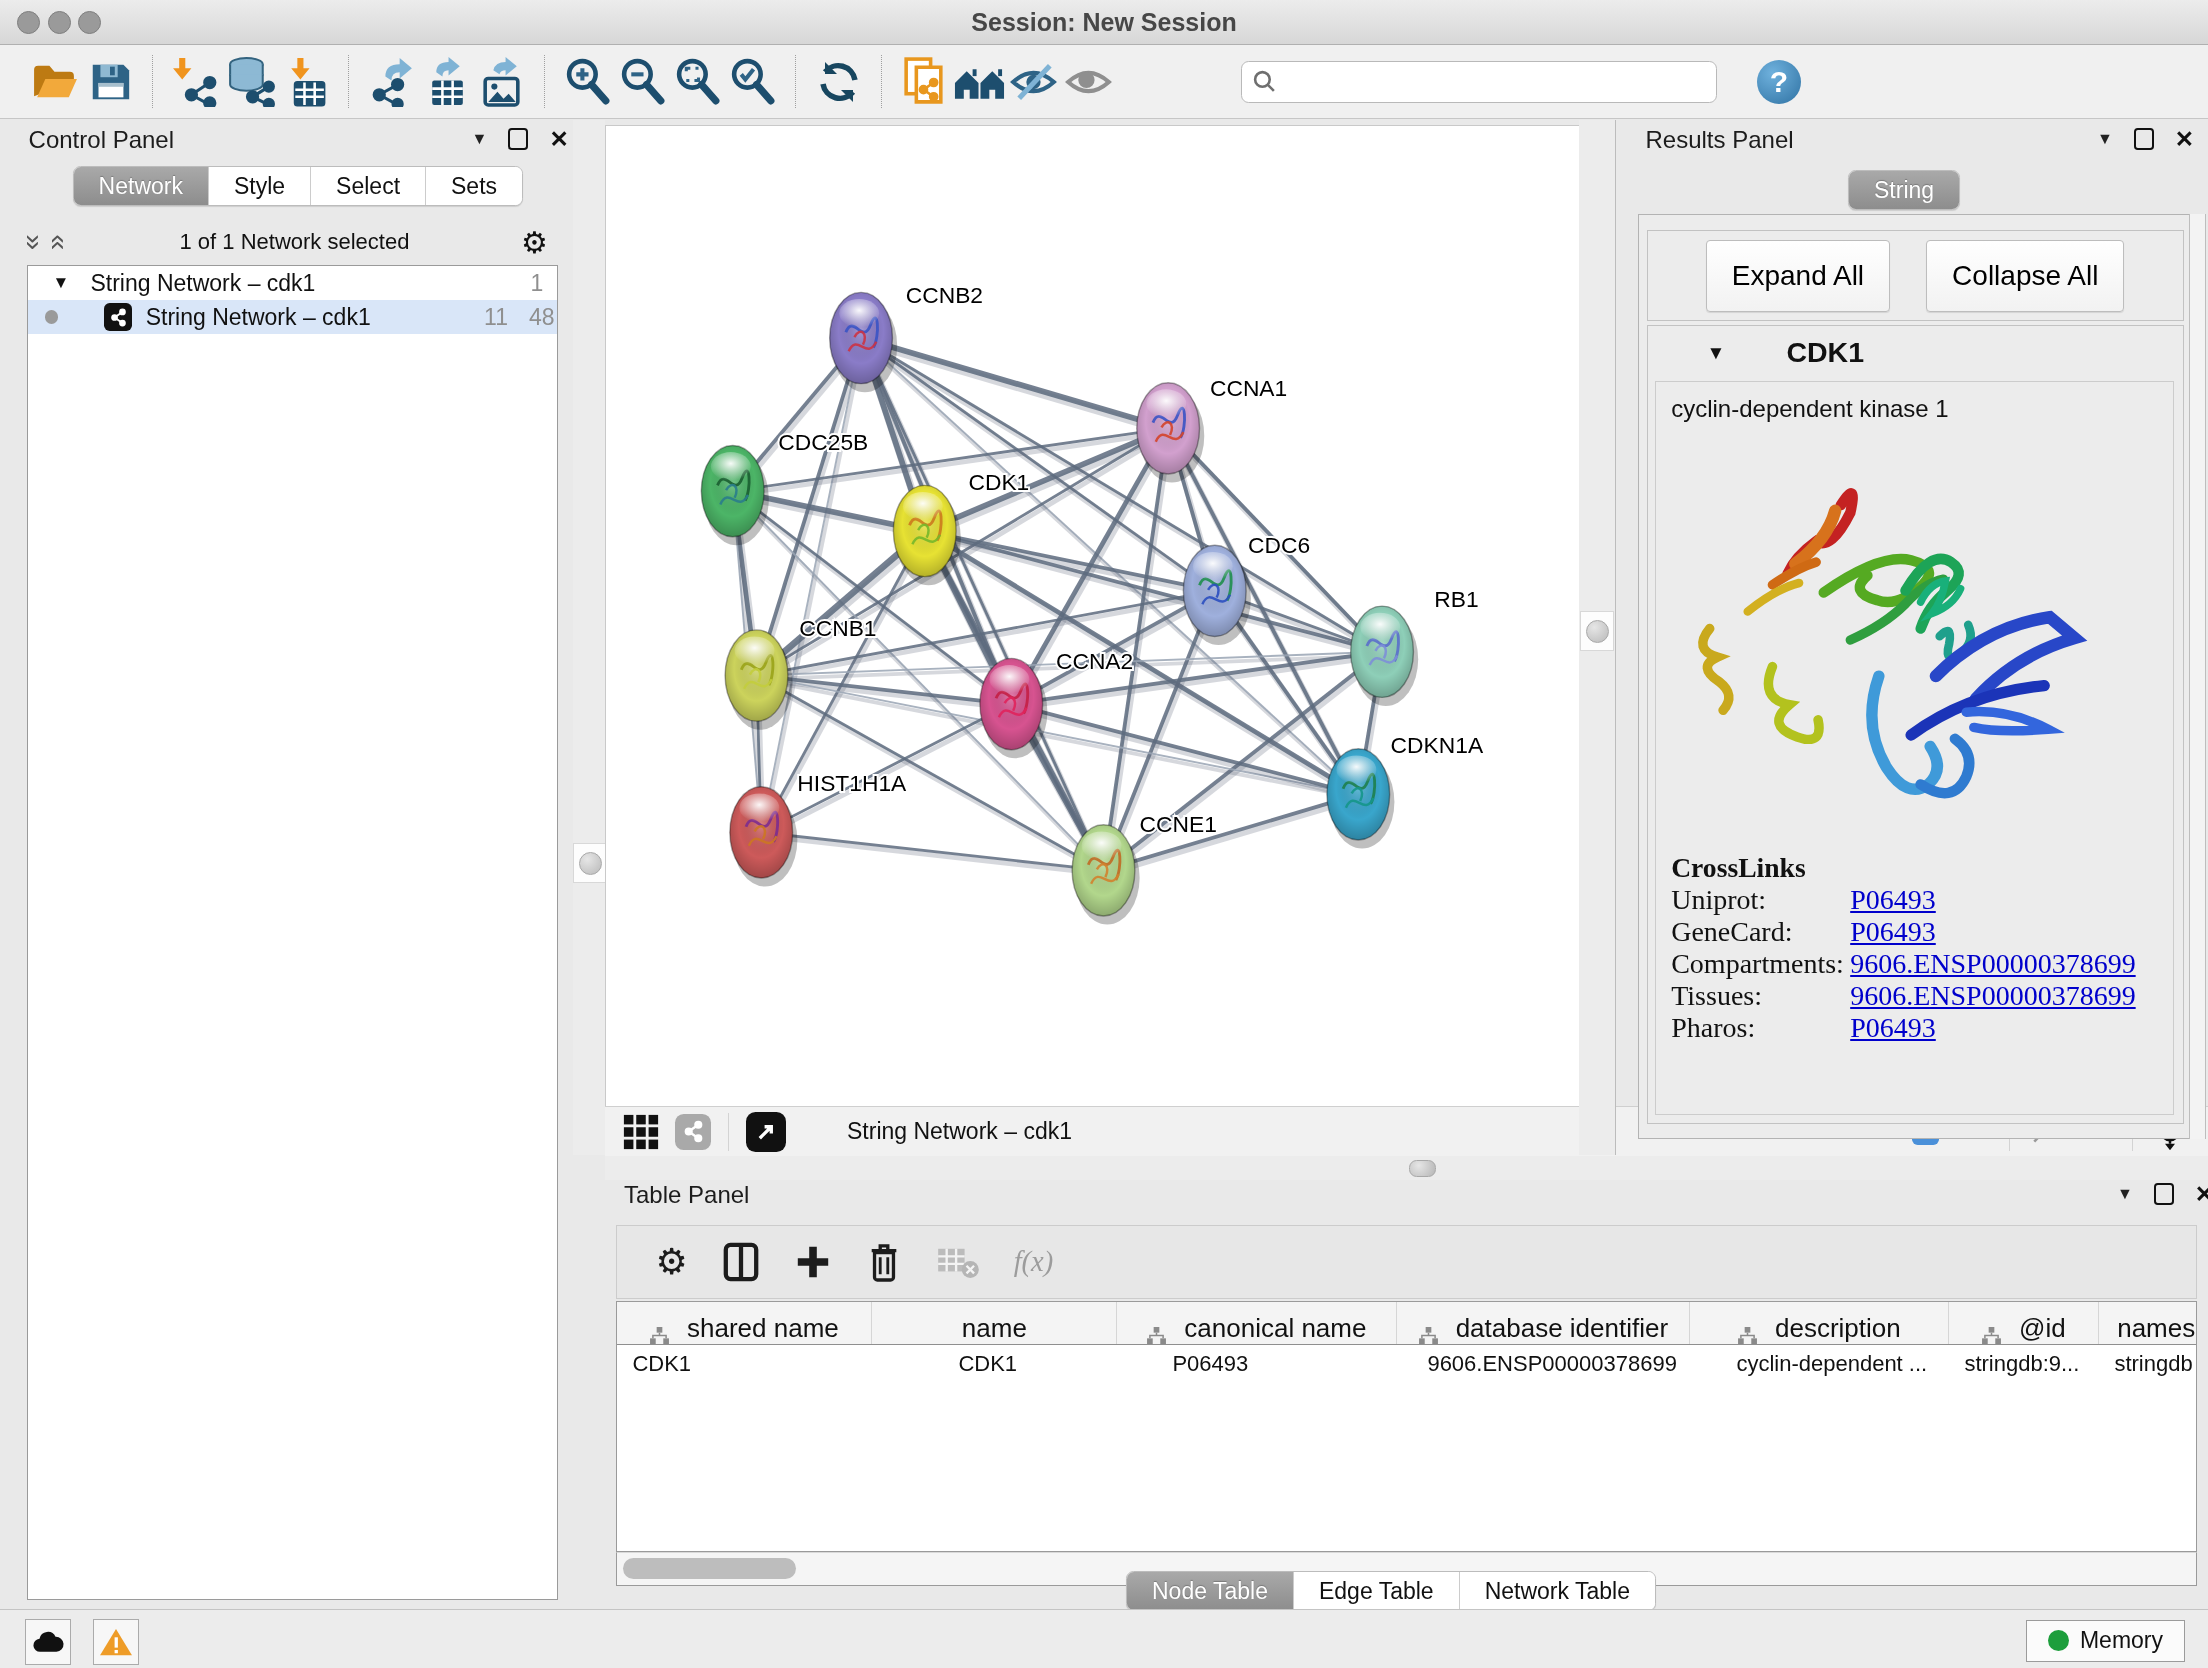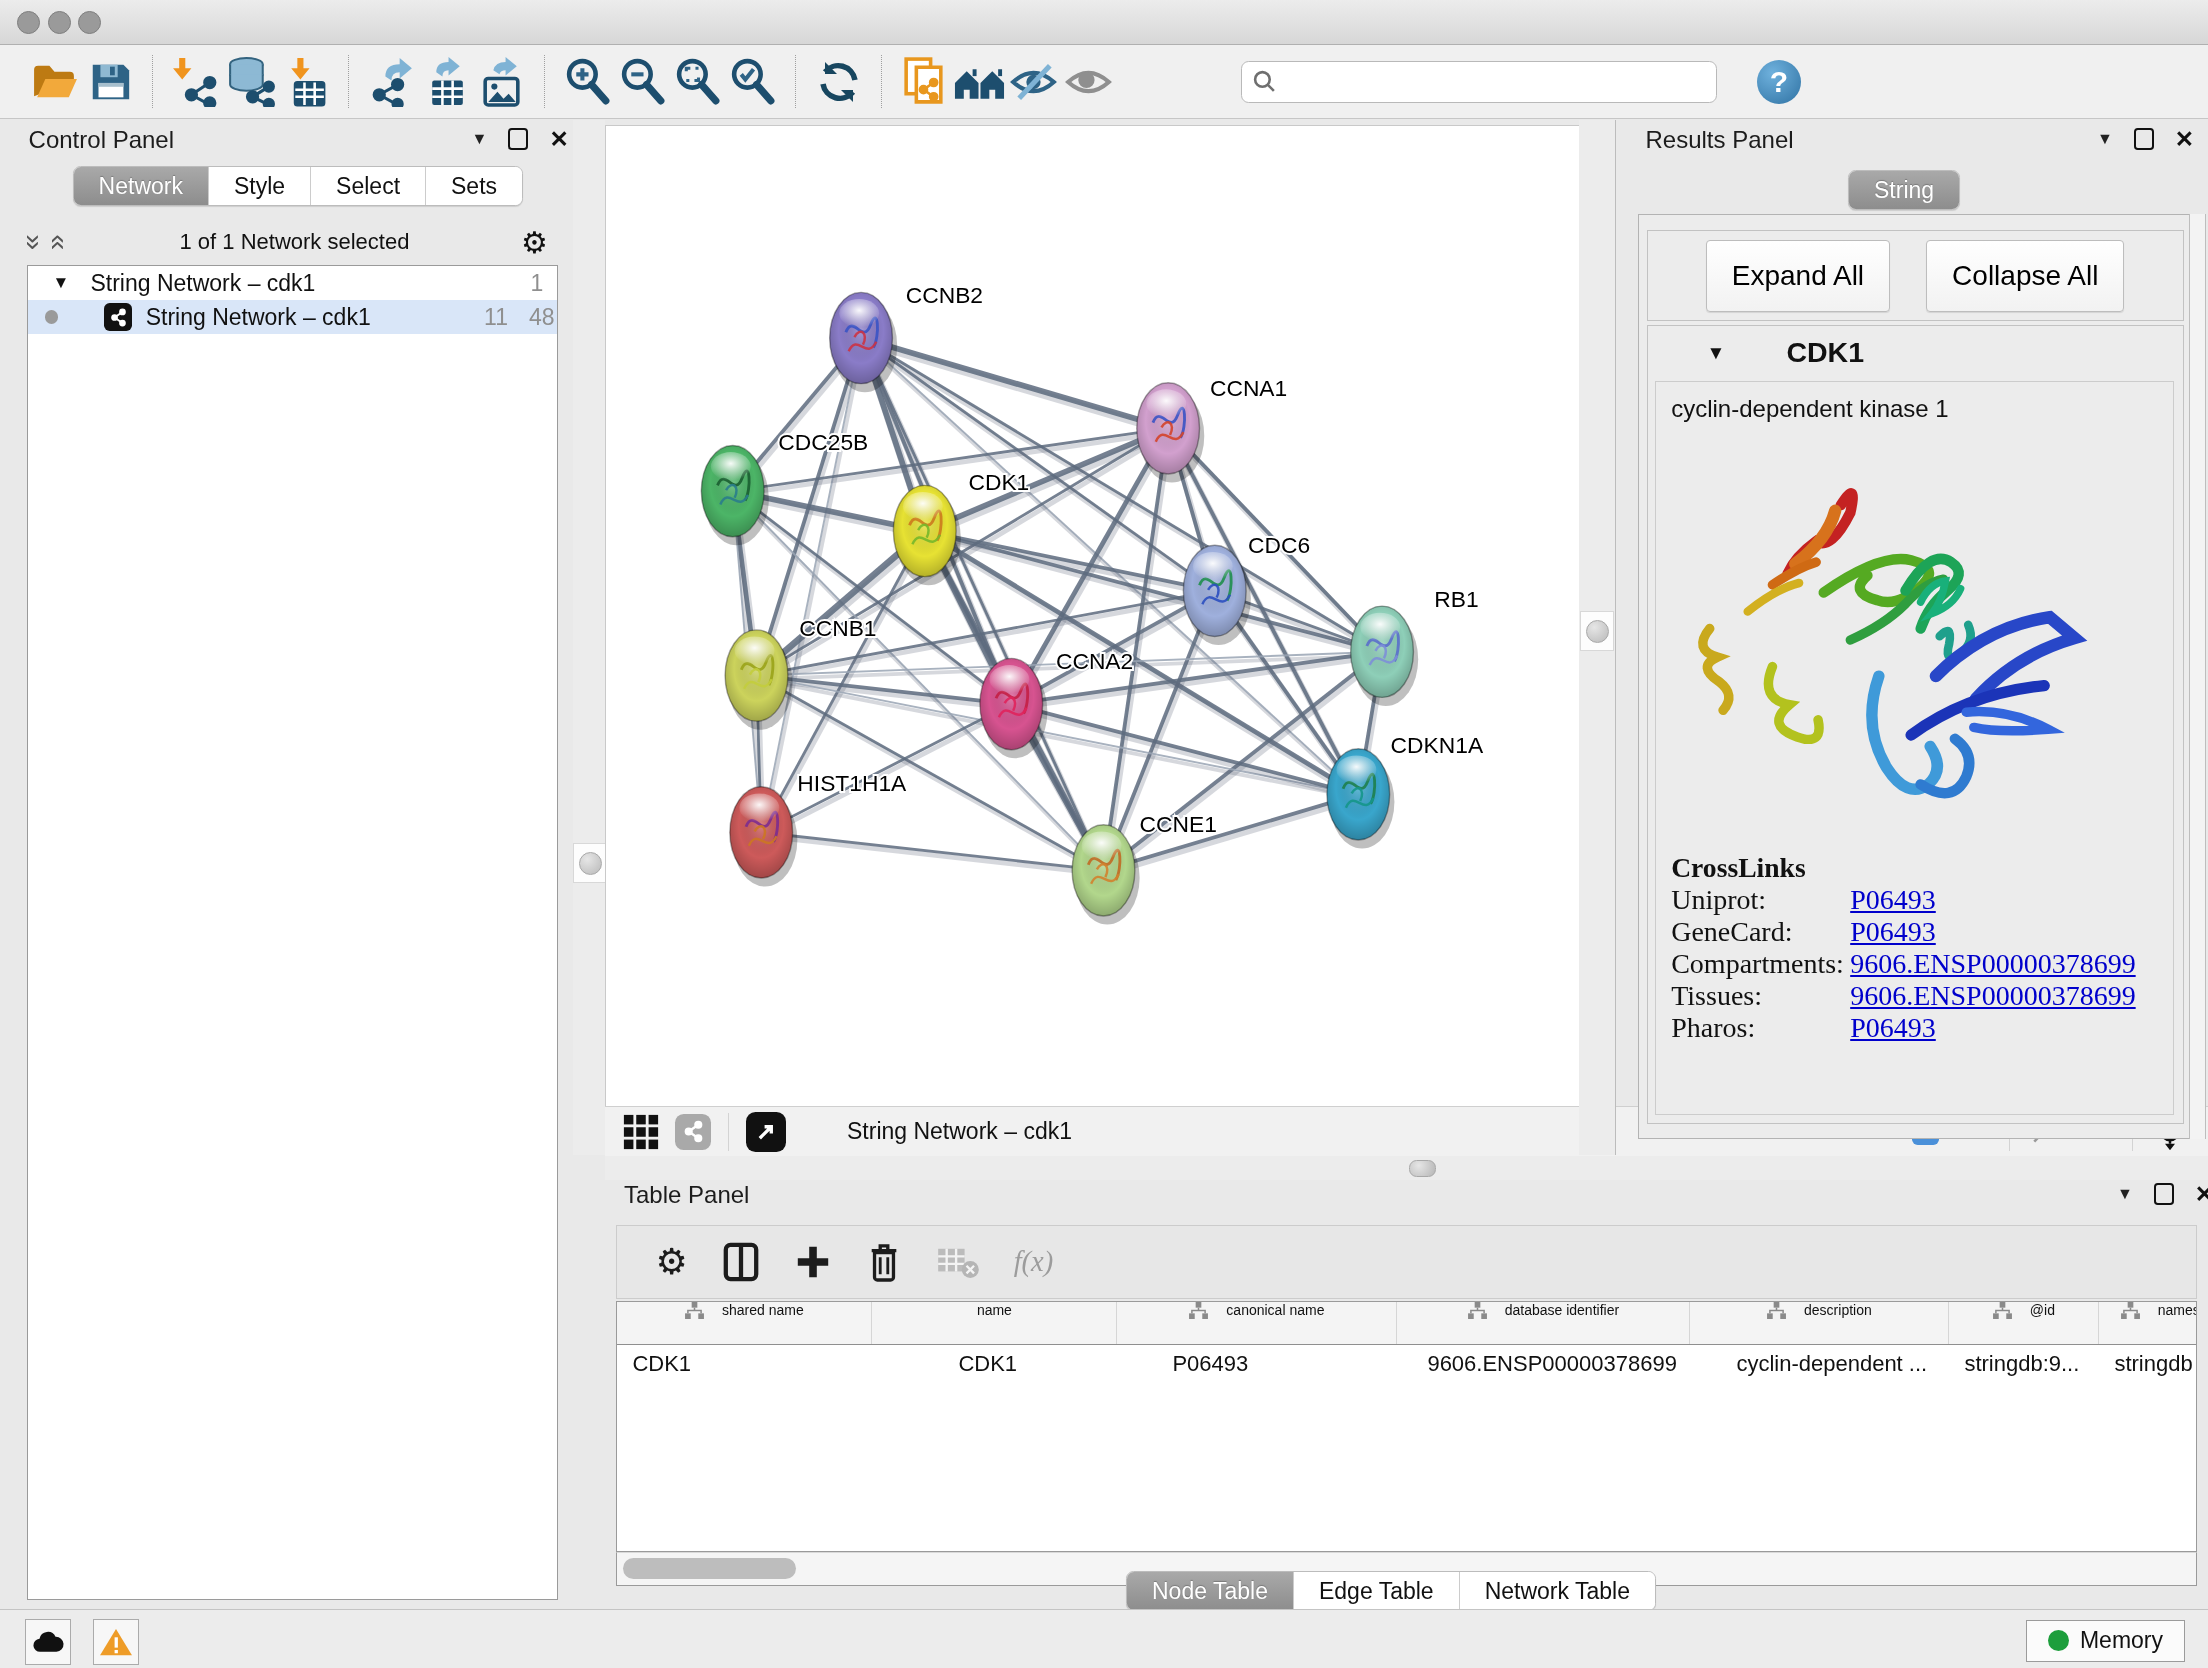--- a/index.html
+++ b/index.html
@@ -75,21 +75,21 @@
   .cl-row{display:flex;font-size:28px;}
   .cl-row .lbl{width:179px}
   .cl-row a{color:#0000cc;text-decoration:underline}
   
   .tablepanel{left:605px;top:1179px;width:1604px;height:439px}
   .tp-toolbar{position:absolute;left:11.4px;top:46px;width:1581px;height:74px;background:#e7e7e7;
     border:1px solid #cccccc;display:flex;align-items:center;gap:34px;padding-left:38px;box-sizing:border-box}
   .tbl{position:absolute;left:11.4px;top:122px;width:1581px;height:251px;background:#fff;
     border:1.9px solid #9a9a9a;overflow:hidden;box-sizing:border-box}
   .thead{display:flex;background:#f4f4f4;border-bottom:1.9px solid #8f8f8f;height:42px}
-  .th{display:flex;align-items:flex-start;justify-content:center;gap:18px;font-size:14px;
+  .th{display:flex;align-items:flex-end;justify-content:center;gap:18px;font-size:26px;
       border-right:1px solid #d6d6d6;box-sizing:border-box;overflow:hidden;white-space:nowrap;flex:0 0 auto}
   .trow{display:flex;height:38px;align-items:center}
   .td{font-size:22px;padding-left:15px;box-sizing:border-box;overflow:hidden;white-space:nowrap;flex:0 0 auto}
   .hscroll{position:absolute;left:11.4px;top:373px;width:1581px;height:34px;background:#f5f5f5;
     border:1.9px solid #9a9a9a;border-top:1px solid #d9d9d9;box-sizing:border-box}
   .hthumb{position:absolute;left:5.7px;top:4.8px;width:173px;height:21px;background:#bdbdbd;border-radius:10.5px}
   .fx{font-family:"Liberation Serif",serif;font-style:italic;font-size:28.5px;color:#9c9c9c}
   
   .statusbar{left:0;top:1609px;width:2208px;height:59px;background:#ececec;border-top:1px solid #c4c4c4}
   .st-btn{position:absolute;top:8.6px;width:44px;height:44px;background:#f7f7f7;border:1px solid #ababab;
@@ -101,20 +101,21 @@
   .vsb{left:2189px;top:214px;width:15px;height:925px;background:#f3f3f3;border-left:1px solid #bdbdbd;border-right:1px solid #bdbdbd}
   svg text{font-family:"Liberation Sans",sans-serif}
 </style>
 </head>
 <body>
 
 <div class="abs titlebar">
   <div class="tl" style="left:17px"></div>
   <div class="tl" style="left:48px"></div>
   <div class="tl" style="left:78px"></div>
+  <div class="win-title">Session: New Session</div>
 </div>
 
 <div class="abs toolbar">
   <div class="tb-btn">
     <svg width="49" height="46" viewBox="0 0 48 44">
       <path d="M4 36 V10 q0-4 4-4 h11 l5 6 h15 q4 0 4 4 v5" fill="#bd7a12"></path>
       <path d="M7 37 L15 19 h31 l-8 18 z" fill="#f2a93b"></path>
       </svg>
   </div>
   <div class="tb-btn">

